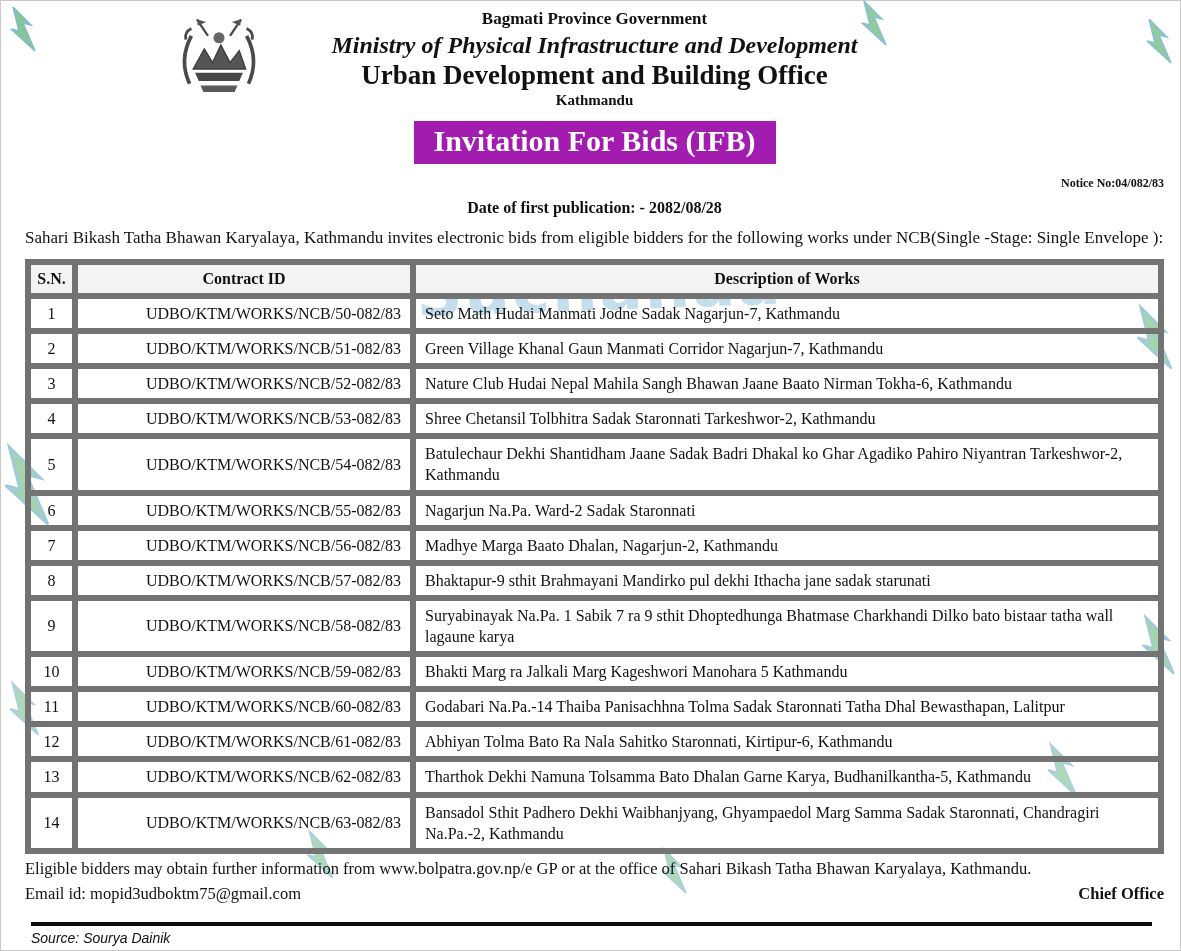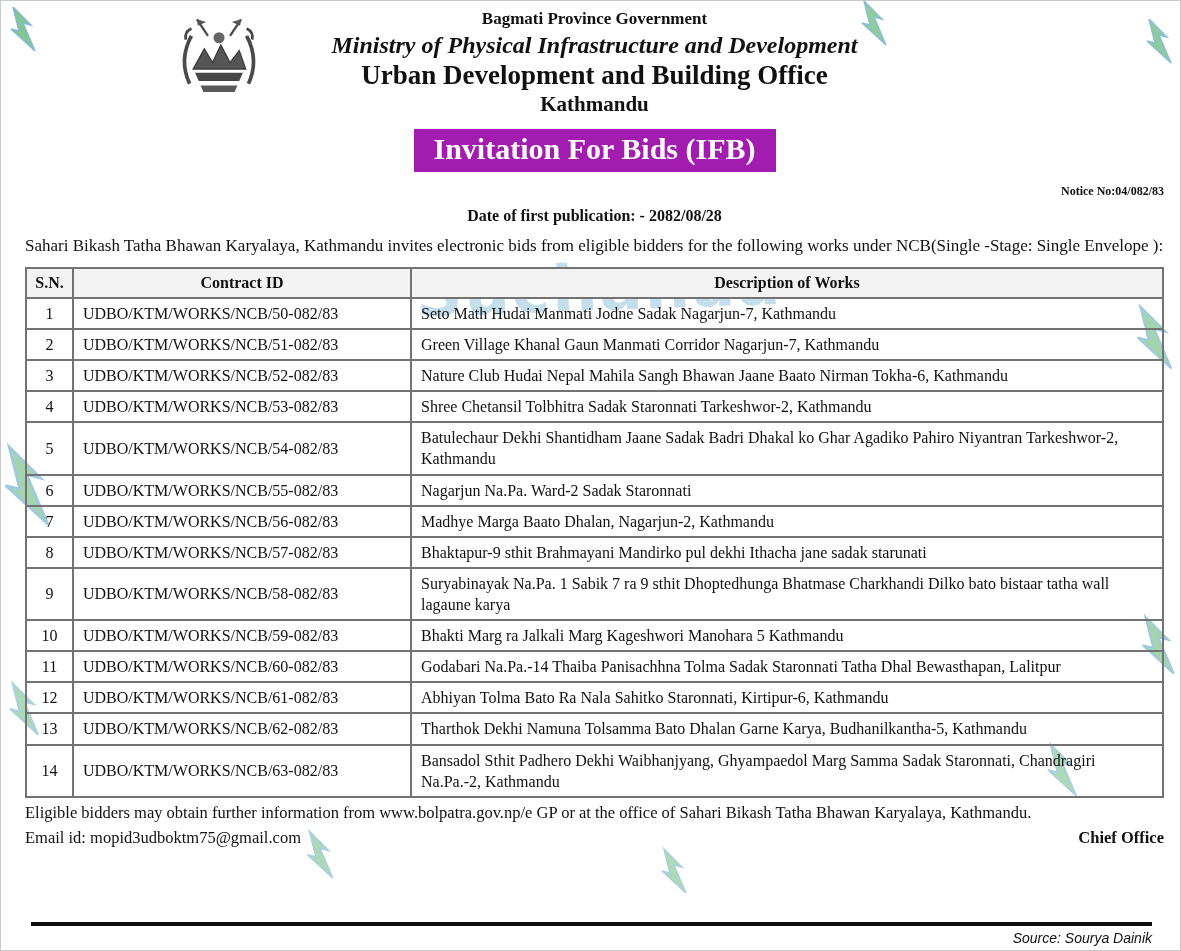--- a/index.html
+++ b/index.html
@@ -9,51 +9,51 @@
     position:relative; width:1181px; height:951px; margin:0 auto;
     background:#fff; border:1px solid #c9c9c9; overflow:hidden;
   }
   .content { position:relative; padding:8px 16px 0 24px; z-index:3; }
 
   
   .header { text-align:center; position:relative; }
   .h-line1 { font-size:17px; font-weight:bold; }
   .h-line2 { font-size:24px; font-weight:bold; margin-top:3px;font-style:italic; }
   .h-line3 { font-size:27px; font-weight:bold; margin-top:1px; }
-  .h-line4 { font-size:21px; font-weight:bold; margin-top:1px; }
+  .h-line4 { font-size:15px; font-weight:bold; margin-top:1px; }
   .banner-wrap { text-align:center; margin-top:12px; }
   .banner {
     display:inline-block; background:#a21caf; color:#fff;
     font-size:30px; font-weight:bold; padding:3px 20px 6px 20px;
   }
   .notice-no { text-align:right; font-size:12px; font-weight:bold; margin-top:12px; }
   .pub-date  { text-align:center; font-size:16px; font-weight:bold; margin-top:8px; }
   .intro { font-size:17px; margin-top:10px; line-height:1.35; text-align:justify; }
 
   
   .emblem { position:absolute; left:172px; top:10px; width:92px; height:94px; z-index:4; }
 
   
   table.works { width:100%; border-collapse:collapse; margin-top:9px; background:rgba(255,255,255,0.0); }
-  table.works th, table.works td { border:2px solid #737373; font-size:16px; vertical-align:middle; }
+  table.works th, table.works td { border:6px solid #737373; font-size:16px; vertical-align:middle; }
   table.works th { background:#f3f3f3; font-weight:bold; padding:5px 6px; }
   table.works td { padding:4px 9px; line-height:1.32; }
   td.c-sn { text-align:center; width:47px; }
-  td.c-id { text-align:left; width:338px; white-space:nowrap;font-family:Liberation Serif, serif; }
+  td.c-id { text-align:right; width:338px; white-space:nowrap;font-family:Liberation Serif, serif; }
   td.c-desc { text-align:left; }
   th.th-sn { width:47px; } th.th-id { width:338px; }
 
   
   .foot-info { font-size:16.5px; margin-top:5px; }
   .foot-row { display:flex; justify-content:space-between; margin-top:5px; font-size:16.5px; }
   .chief { font-weight:bold; }
 
   .bottom-strip { position:absolute; left:30px; right:28px; bottom:4px; z-index:3; }
   .bottom-bar { height:4px; background:#0d0d0d; }
-  .source { text-align:right; font-style:italic; font-size:14px; margin-top:4px;
+  .source { font-style:italic; font-size:14px; margin-top:4px;
             font-family:"Liberation Sans", sans-serif; }
 
   
   .watermark {
     position:absolute; left:415px; top:250px; z-index:1;
     font-family:"DejaVu Sans", sans-serif; font-weight:bold;
     font-size:64px; letter-spacing:2px; color:rgba(46,138,186,0.28);
     transform:rotate(-2deg); pointer-events:none; white-space:nowrap;
   }
   .deco { position:absolute; pointer-events:none; z-index:1; }

